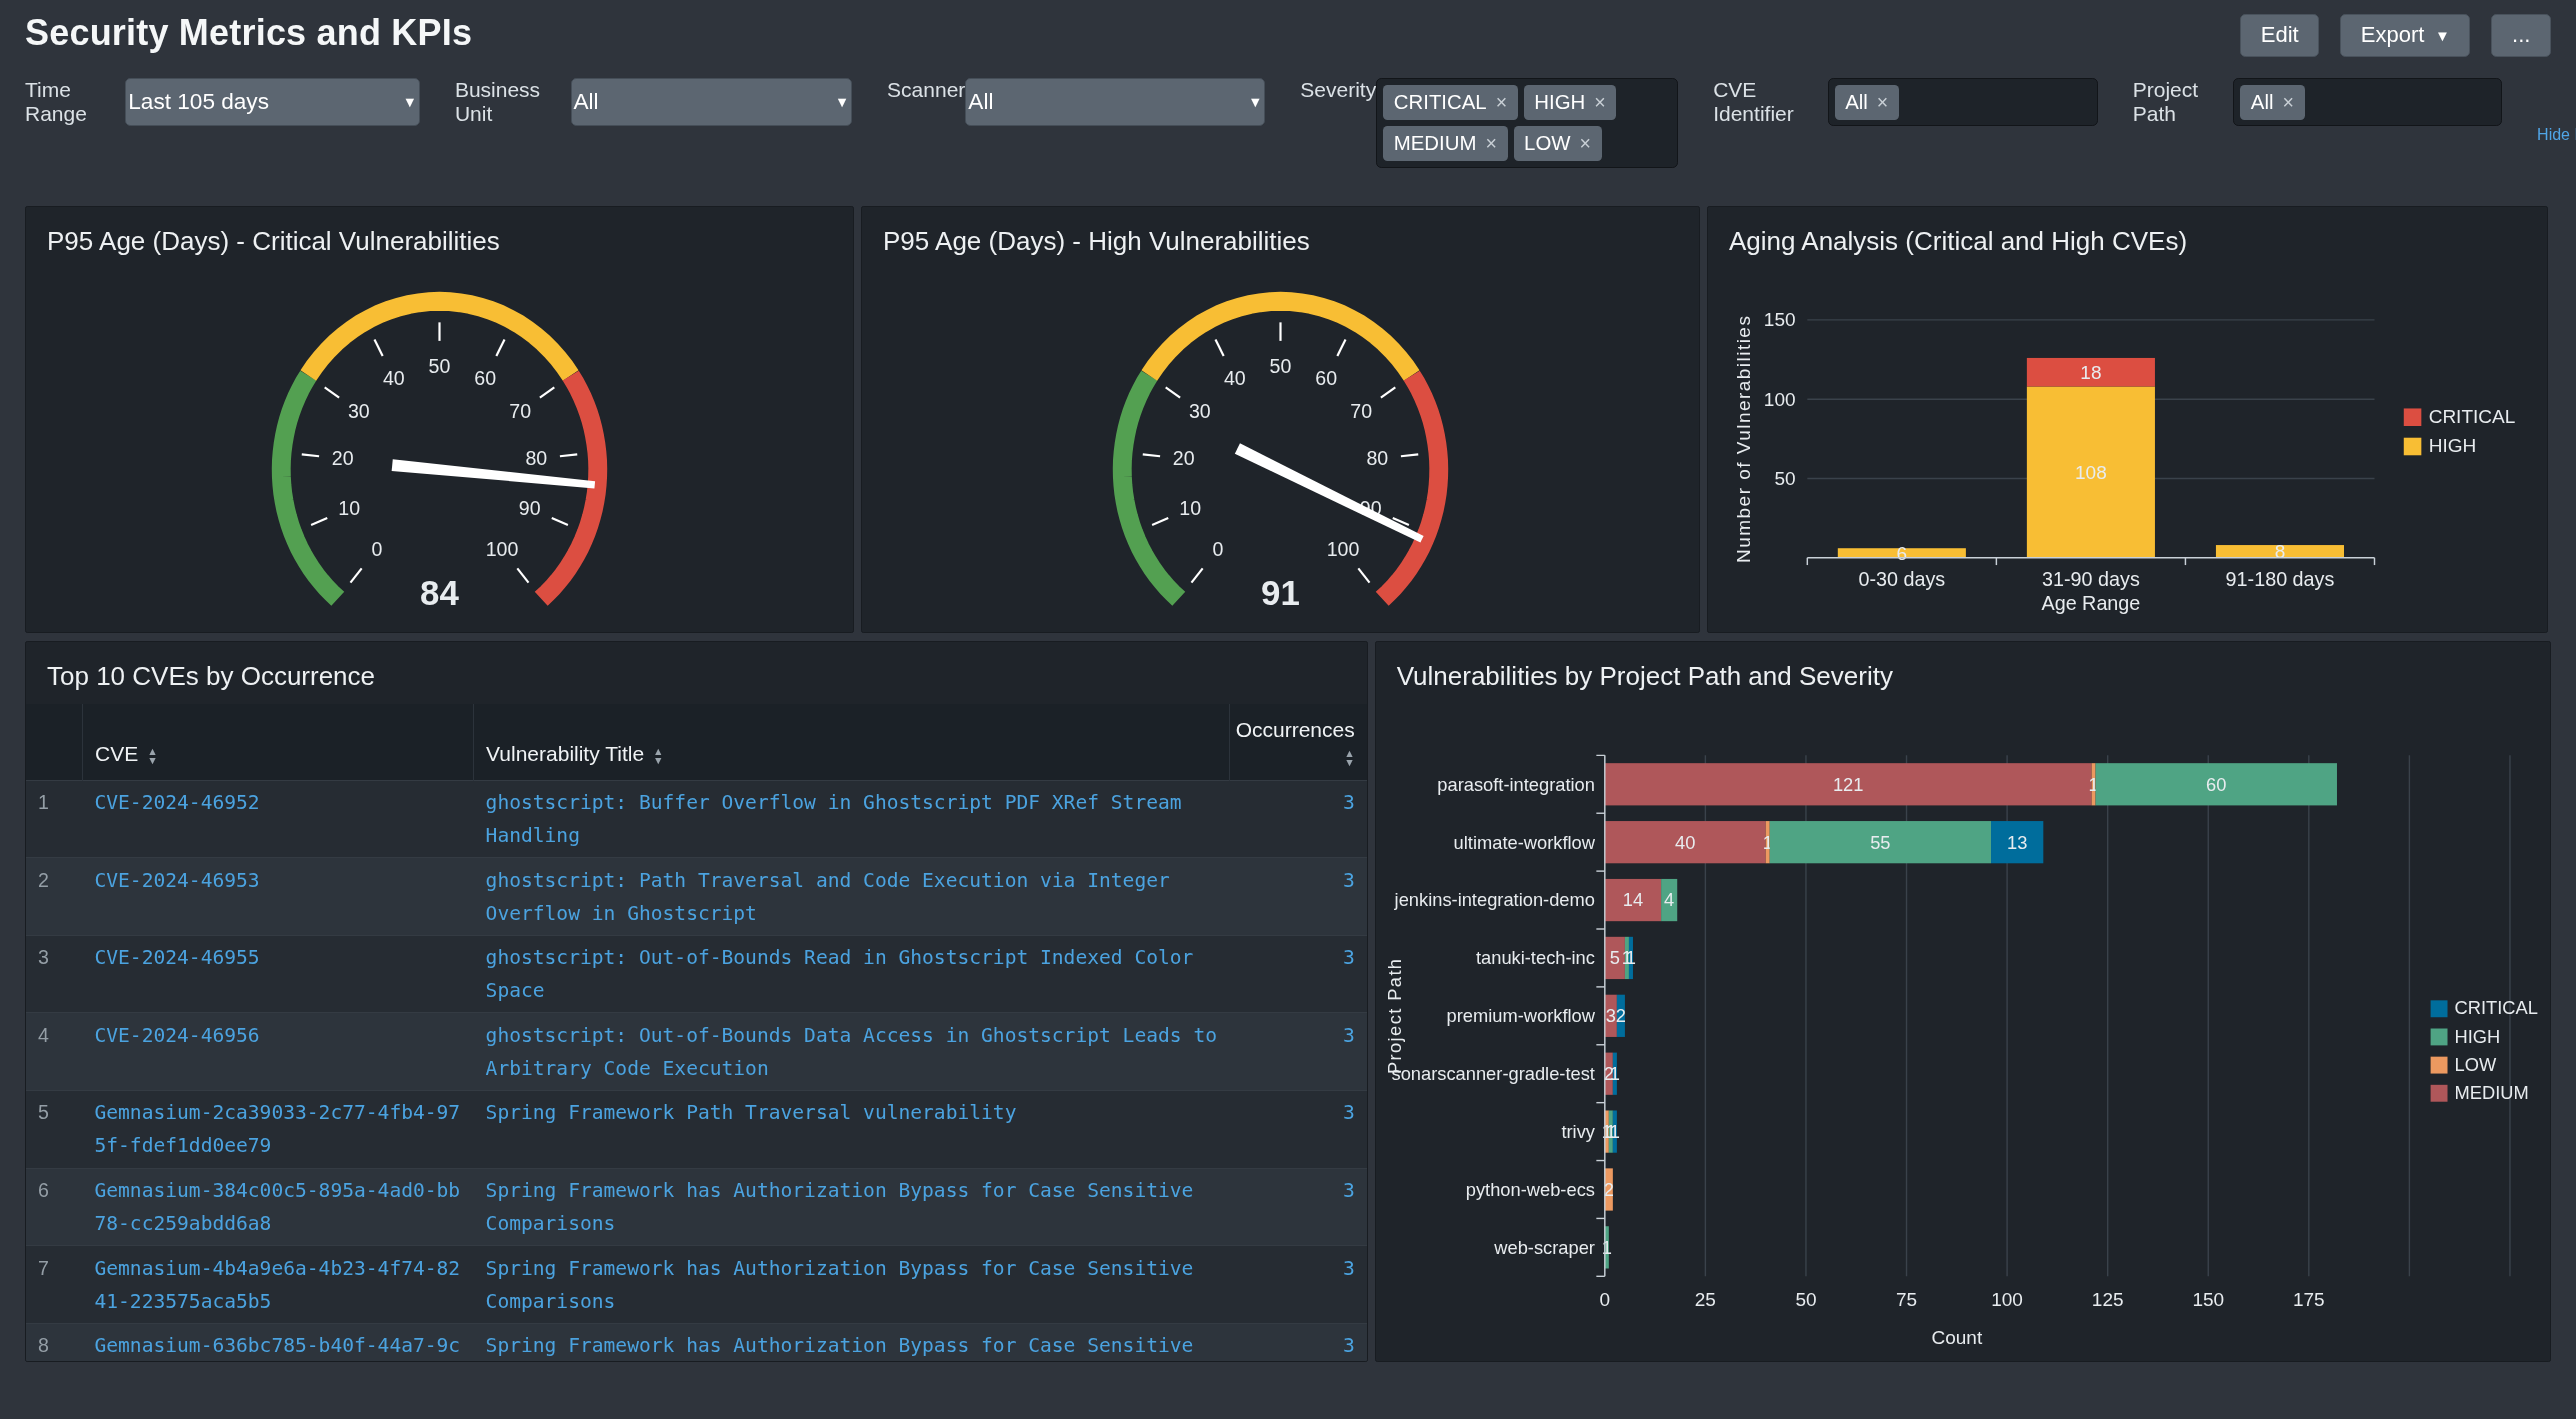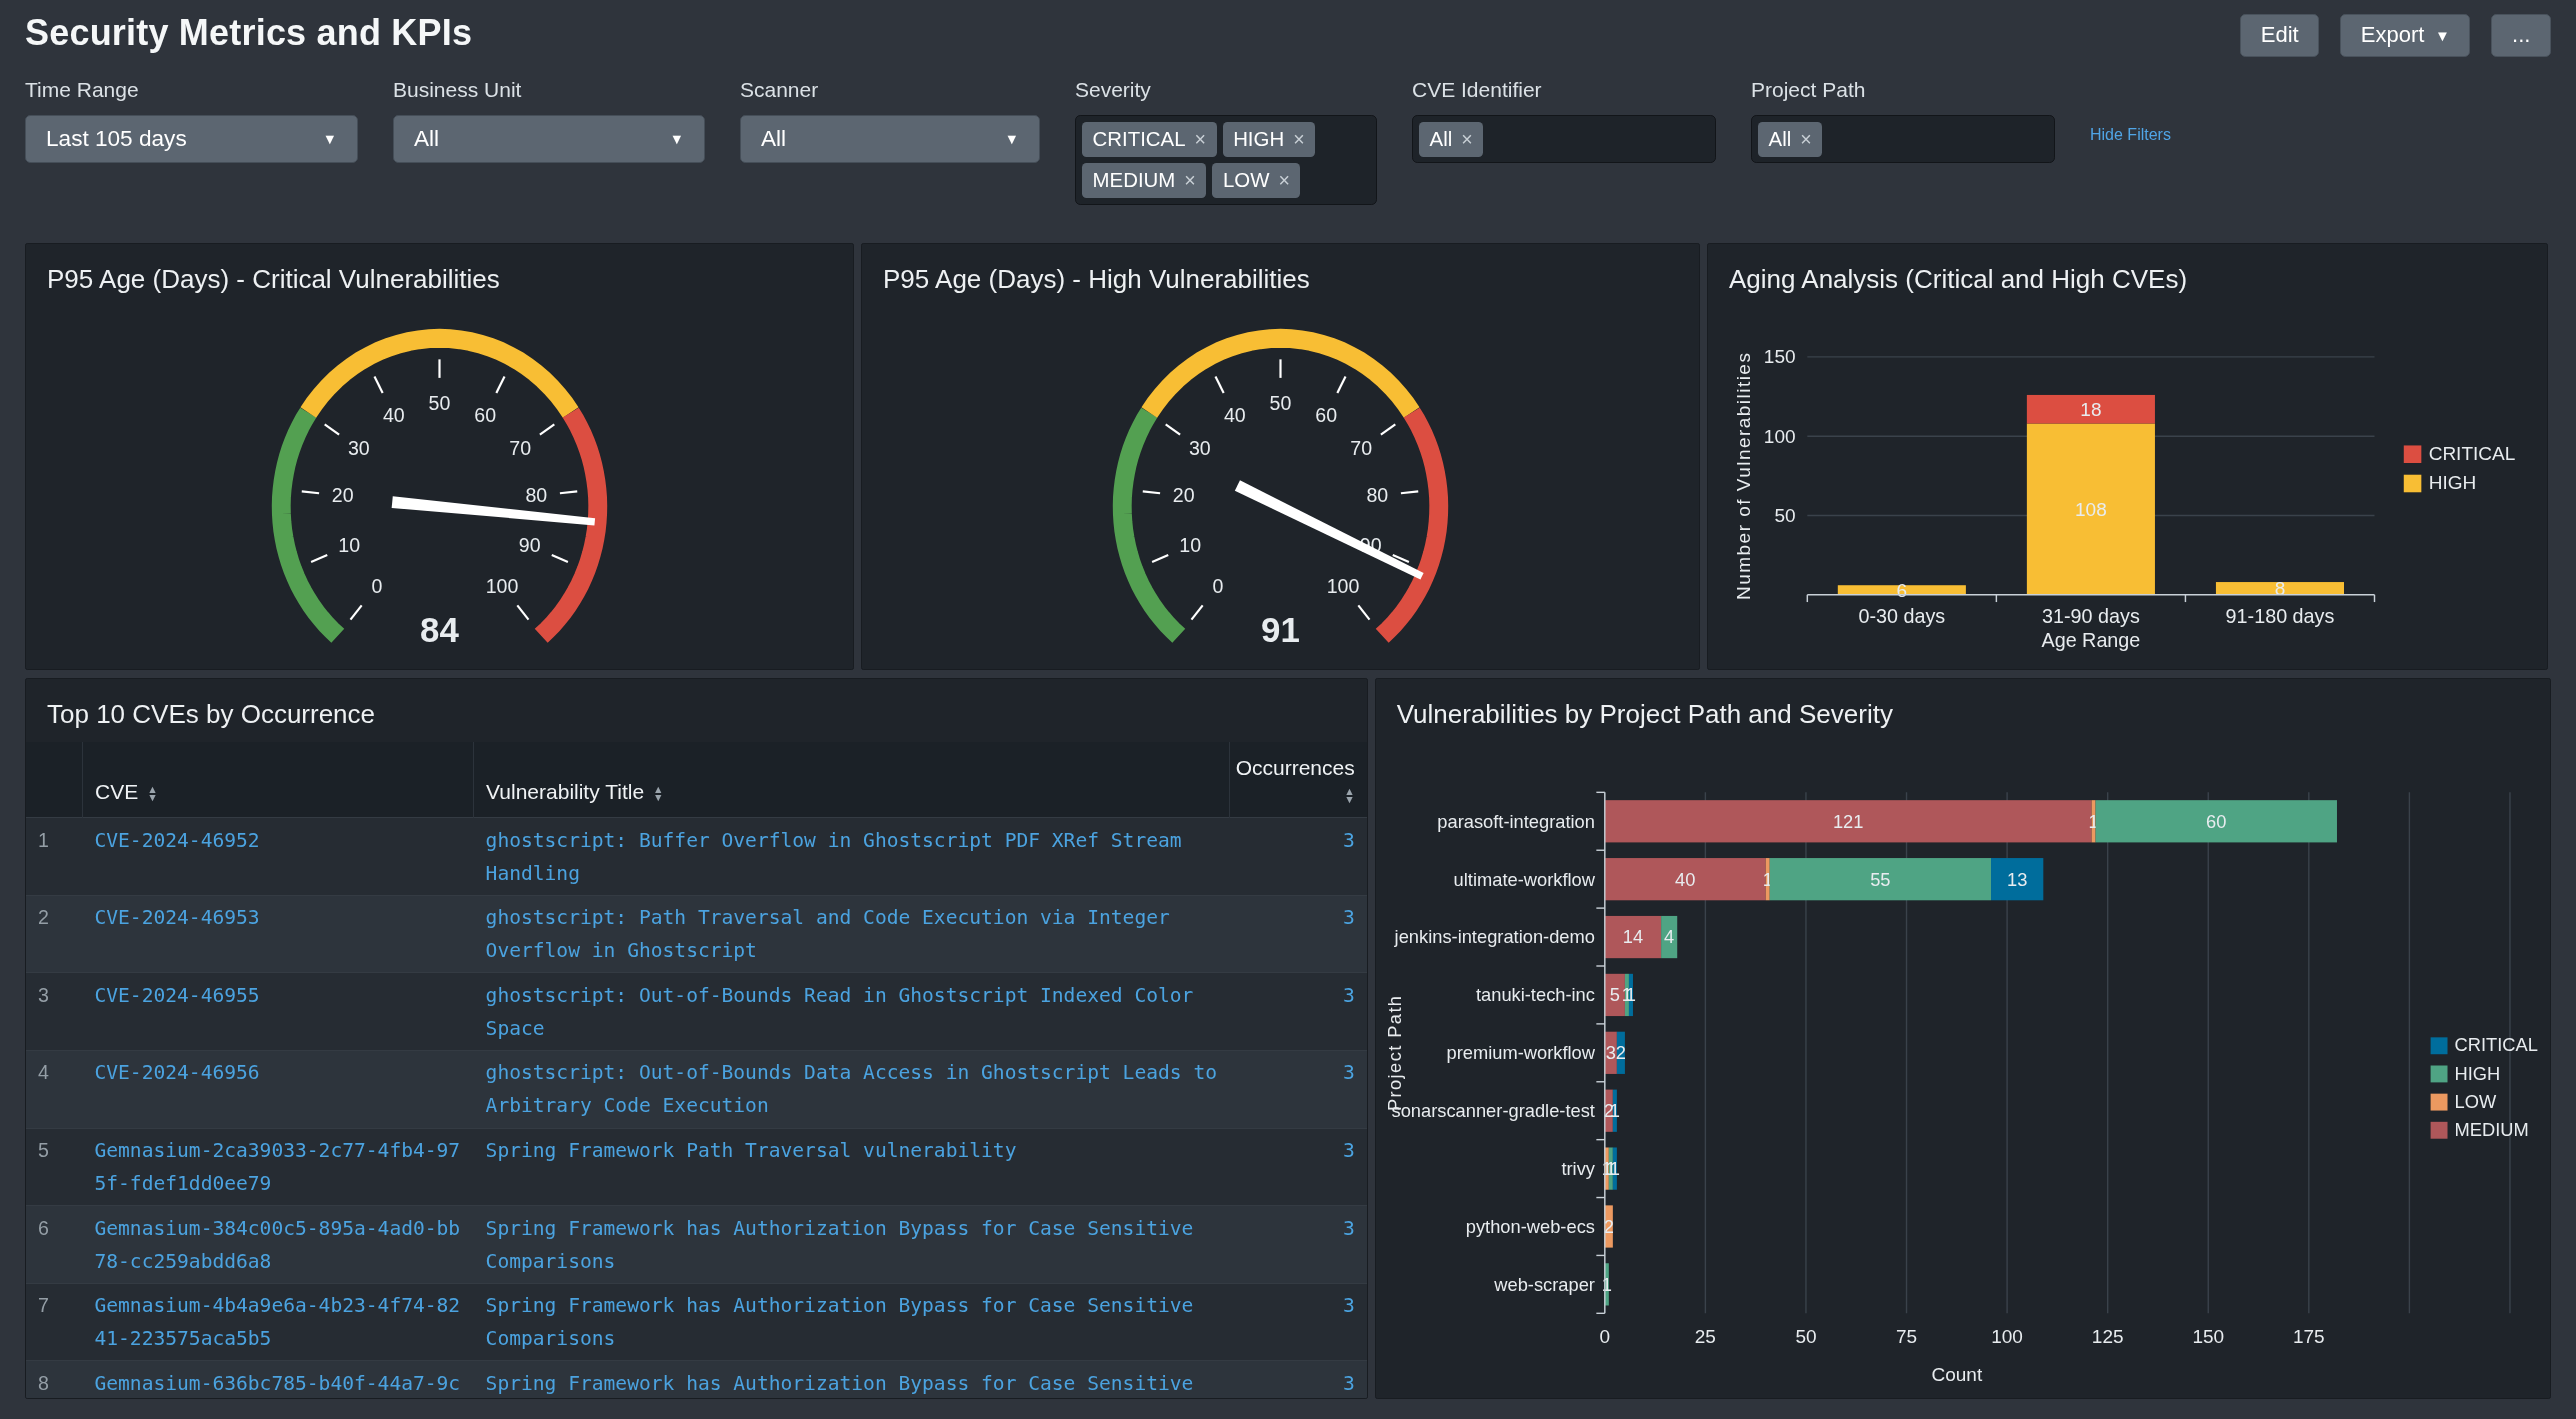--- a/index.html
+++ b/index.html
@@ -18,25 +18,25 @@
   .hdr-btns { display:flex; gap:21px; margin-top:1.5px; }
   .btn {
     background:#5c6671; color:#fff; border:0.8px solid #49525c; border-radius:5.3px;
     font-size:22px; padding:7.5px 19.6px; cursor:pointer; font-family:inherit;
     display:flex; align-items:center; gap:10.6px;
   }
   .btn .caret { font-size:15px; }
 
   
   .filters { display:flex; gap:35px; padding:21px 25px 0 25px; align-items:flex-start; }
-  .fgroup { display:flex; flex-direction:column; }
+  .fgroup { display:flex; flex-direction:row; }
   .flabel { font-size:21px; color:#dbe1e6; margin-bottom:13.6px; }
   .dropdown {
     width:333px; height:48px; background:#5c6671; border:0.8px solid #454e58; border-radius:5.3px;
-    display:flex; align-items:center; justify-content:space-between; padding:0 20px;
+    display:flex; align-items:center; justify-content:space-between; padding:0 2px;
     font-size:22.6px; color:#fff; cursor:pointer;gap:40px;
   }
   .dropdown.w2 { width:312px; }
   .dropdown.w3 { width:300px; }
   .dropdown .caret { font-size:14.3px; color:#fff; }
   .multibox {
     background:#1e2329; border:0.8px solid #121519; border-radius:5.3px; padding:6px;
     display:flex; flex-wrap:wrap; gap:6px; align-content:flex-start;
   }
   .multibox.sev { width:302px; min-height:89px; }

